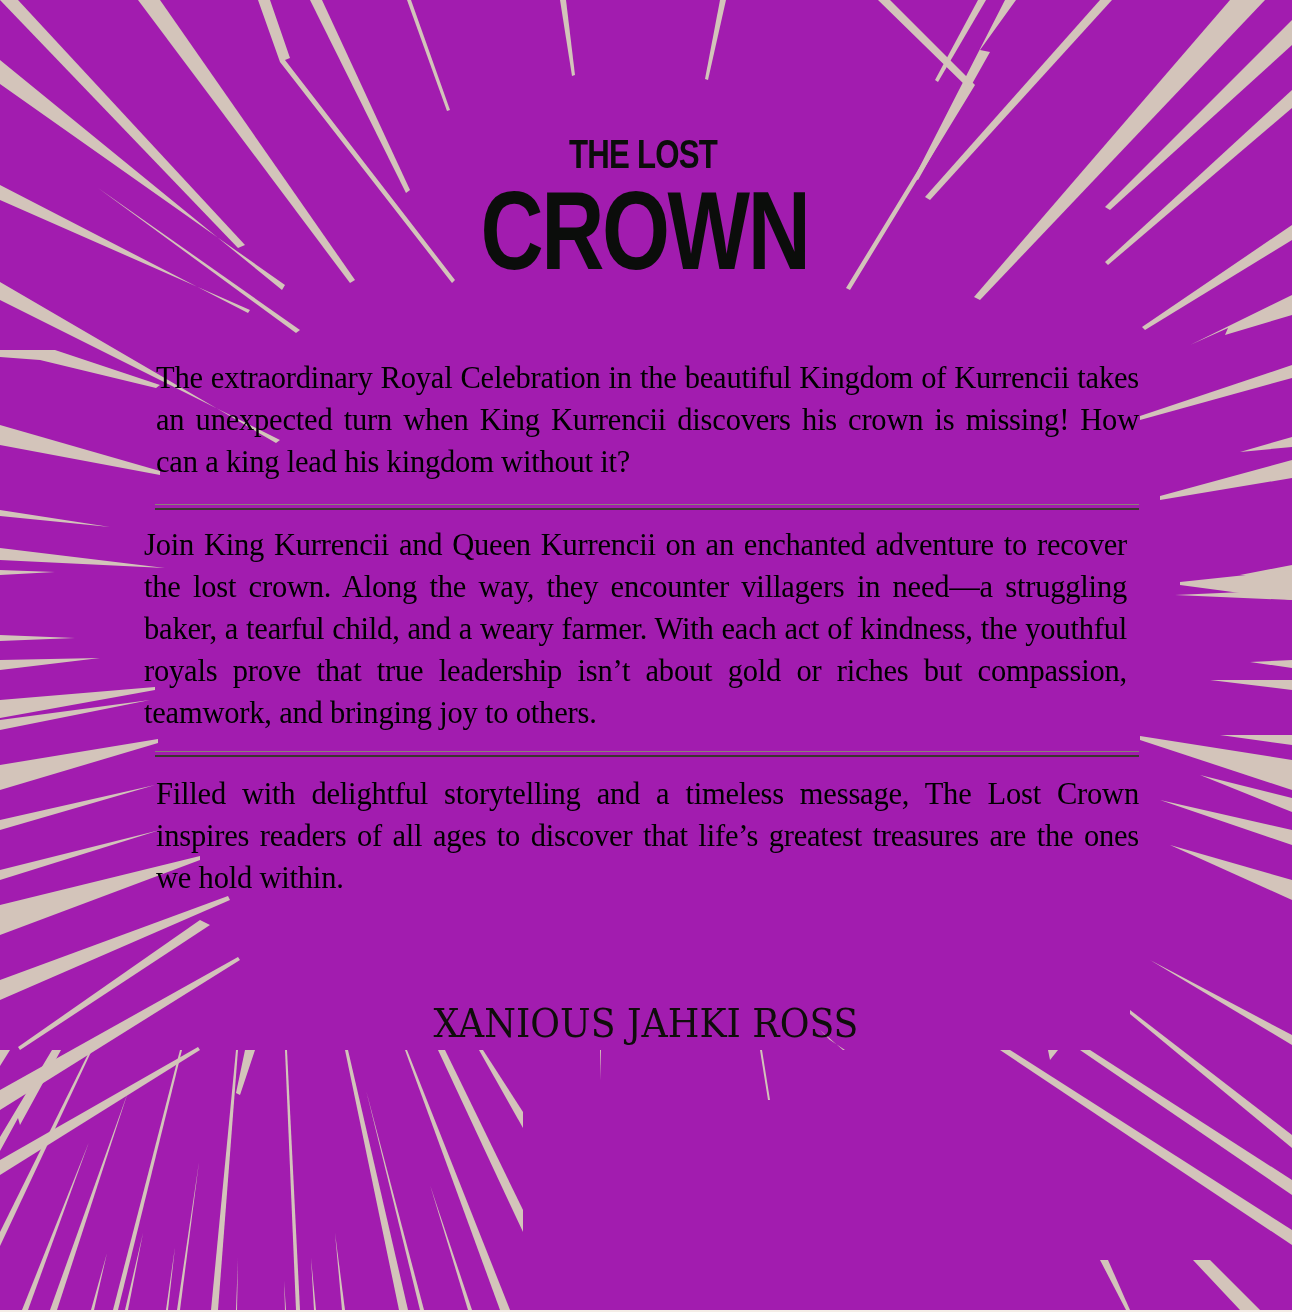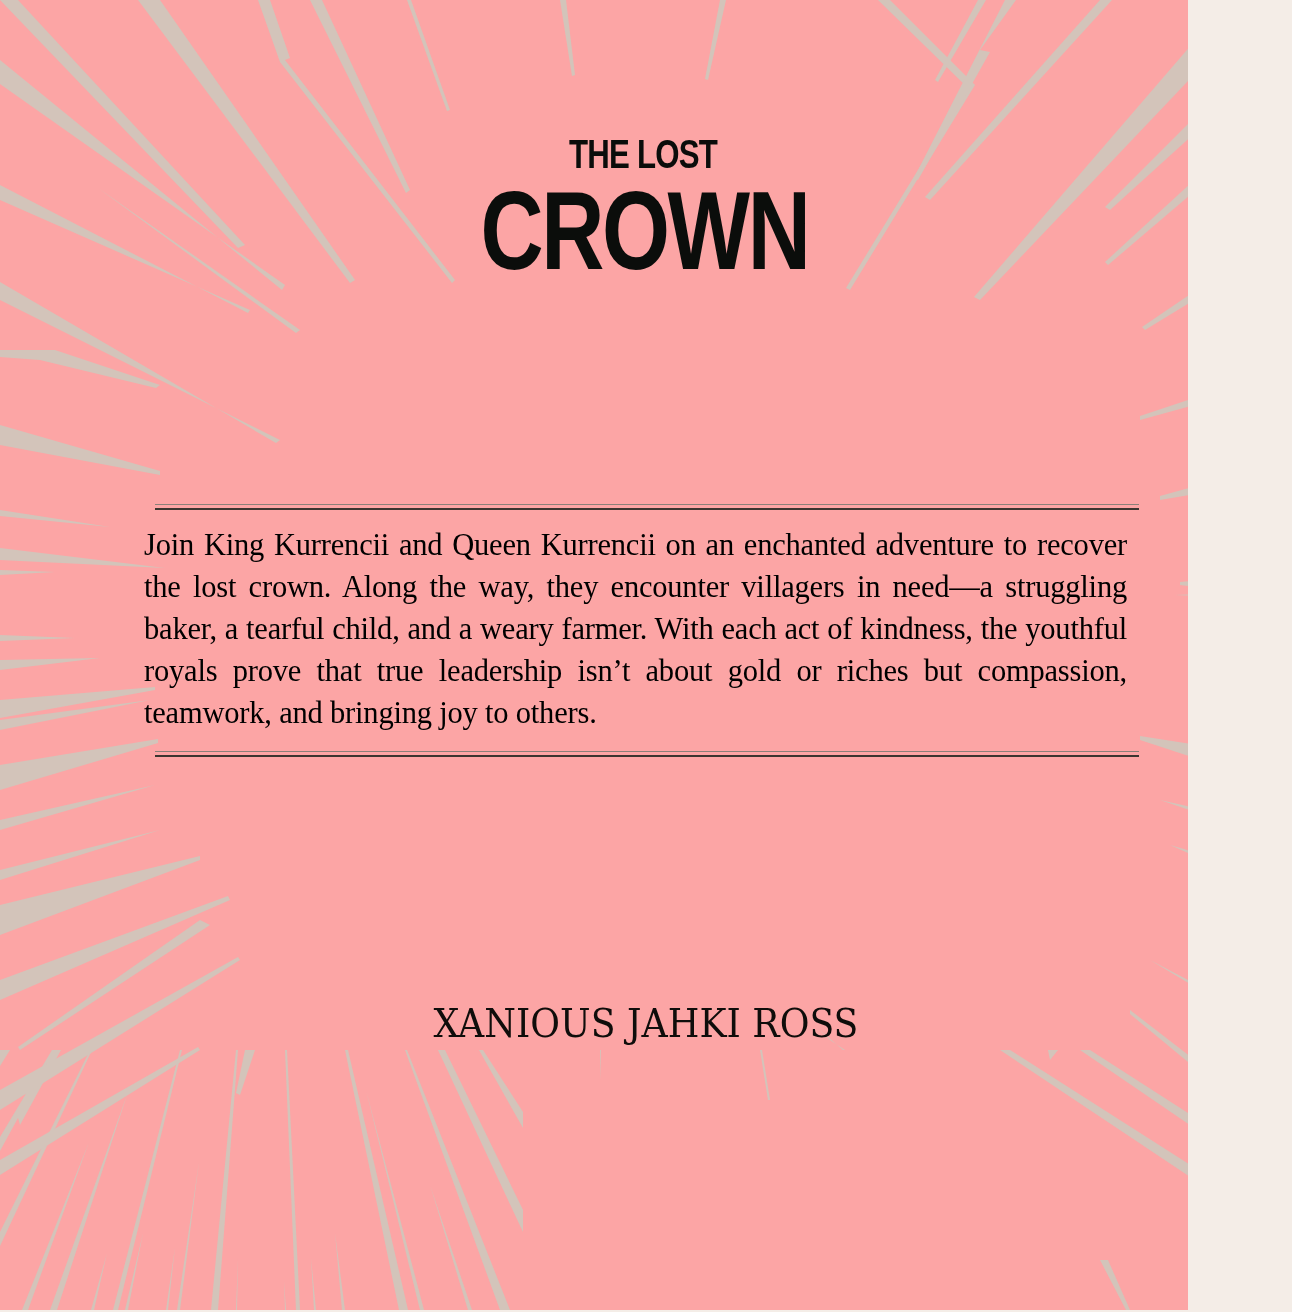--- a/index.html
+++ b/index.html
@@ -10,23 +10,23 @@
       width: 1292px;
       height: 1312px;
       position: relative;
       overflow: hidden;
       background: #f4ede7;
     }
     .cover {
       position: absolute;
       left: 0;
       top: 0;
-      width: 1188px;
+      width: 1292px;
       height: 1310px;
-      background: #fca5a5;
+      background: #a21caf;
       overflow: hidden;
     }
     .burst {
       position: absolute;
       left: 0;
       top: 0;
       width: 1292px;
       height: 1310px;
     }
     .title-block {
@@ -206,28 +206,30 @@
       <polygon points="760,1050 762,1050 770,1100 768,1100"></polygon>
       <polygon points="820,1030 830,1040 845,1050 843,1050"></polygon>
     </g>
   </svg>
 
   <div class="title-block">
     <span class="title-small">THE LOST</span>
     <span class="title-big">CROWN</span>
   </div>
 
+  <p class="para p1">The extraordinary Royal Celebration in the beautiful Kingdom of Kurrencii takes an unexpected turn when King Kurrencii discovers his crown is missing! How can a king lead his kingdom without it?</p>
 
   <div class="rule rule1">
     <div class="thin"></div>
     <div class="thick"></div>
   </div>
 
   <p class="para p2">Join King Kurrencii and Queen Kurrencii on an enchanted adventure to recover the lost crown. Along the way, they encounter villagers in need—a struggling baker, a tearful child, and a weary farmer. With each act of kindness, the youthful royals prove that true leadership isn’t about gold or riches but compassion, teamwork, and bringing joy to others.</p>
 
   <div class="rule rule2">
     <div class="thin"></div>
     <div class="thick"></div>
   </div>
 
+  <p class="para p3">Filled with delightful storytelling and a timeless message, The Lost Crown inspires readers of all ages to discover that life’s greatest treasures are the ones we hold within.</p>
 
   <div class="author">XANIOUS JAHKI ROSS</div>
 </div>
 
 </body></html>

